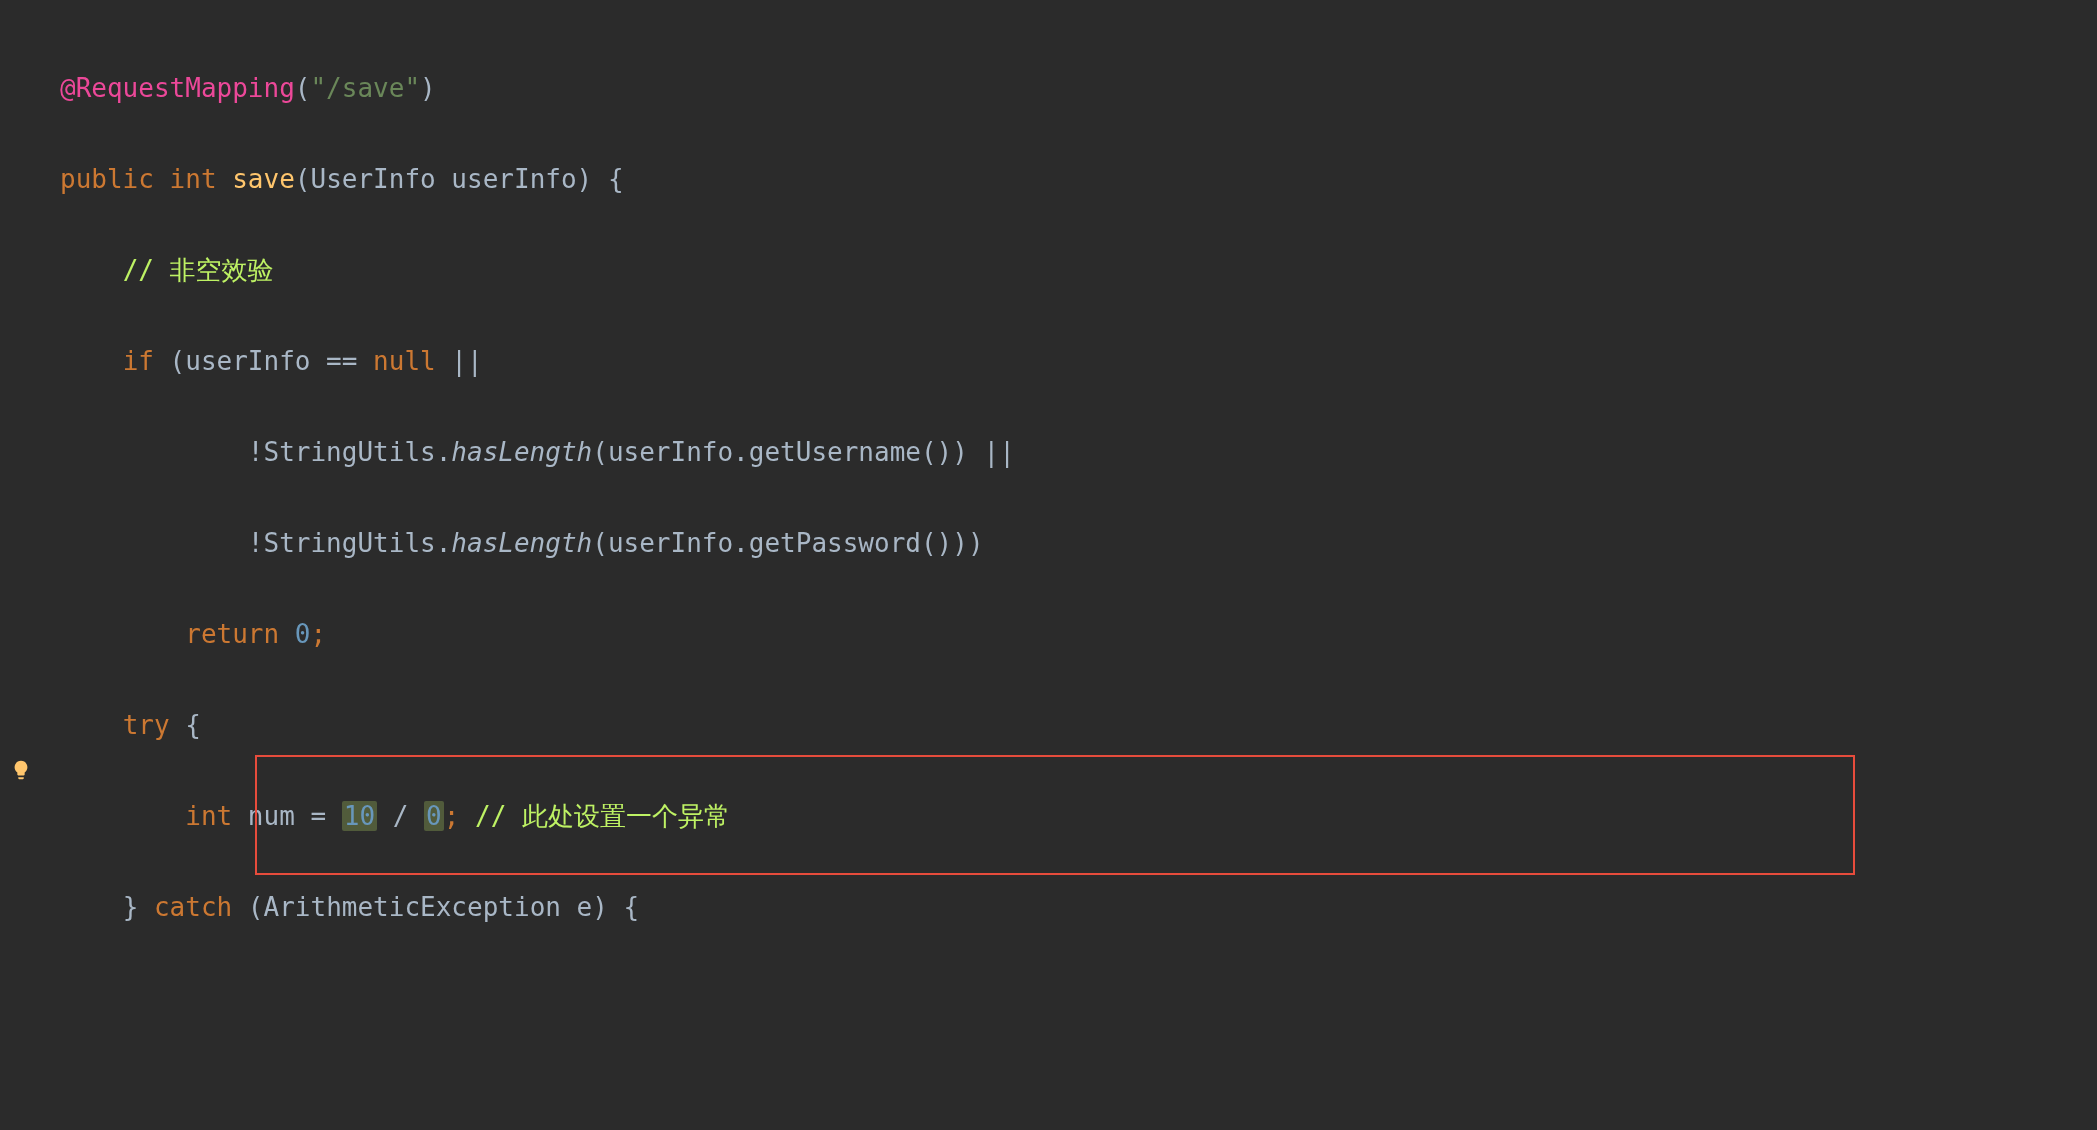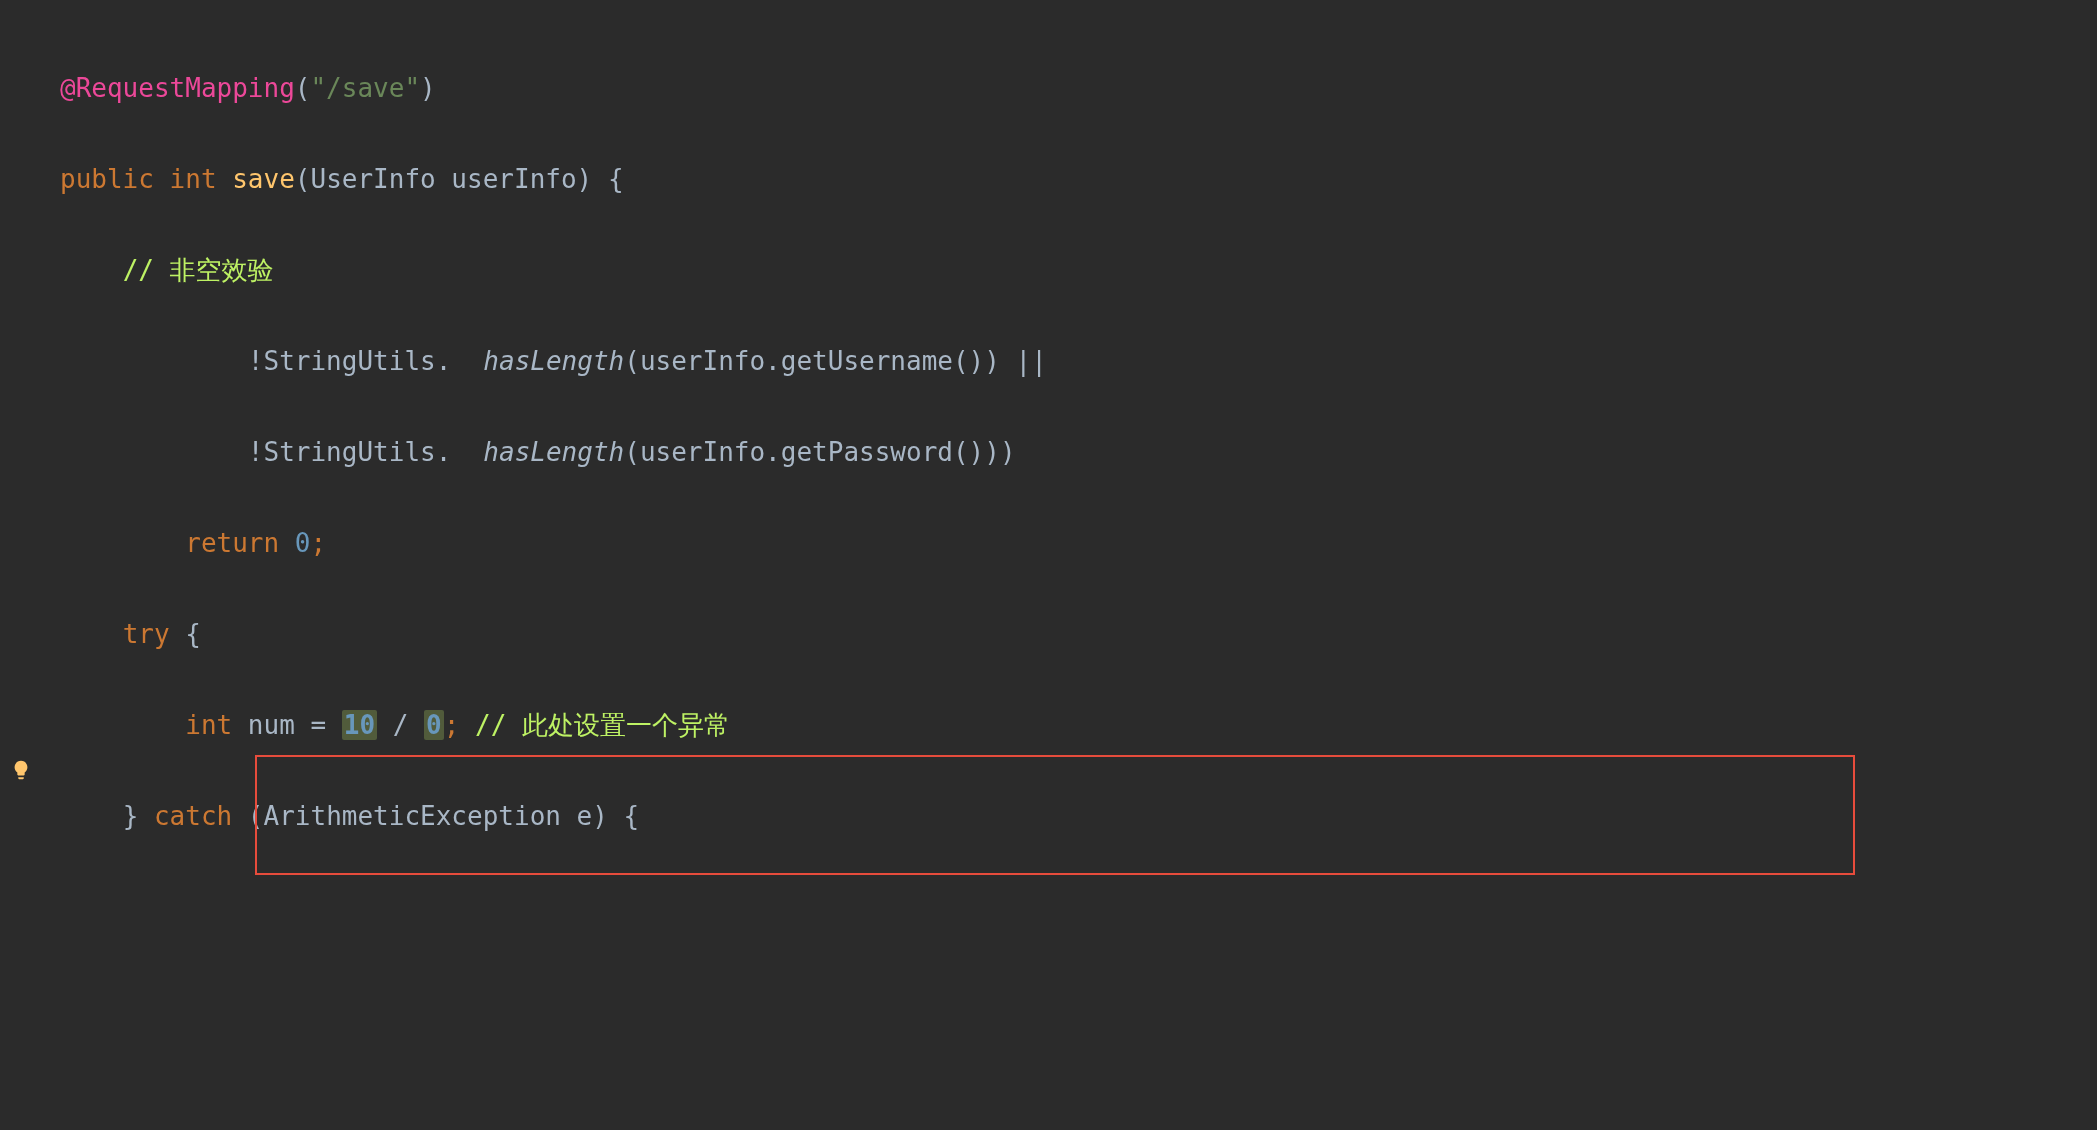--- a/index.html
+++ b/index.html
@@ -32,30 +32,29 @@
       width: 20px;
       height: 20px;
       color: #ffc66d;
     }
     .bulb svg { width: 22px; height: 22px; }
     .line { display: block; }
     .annotation { color: #ec4899; }
     .keyword { color: #cc7832; }
     .string { color: #6a8759; }
     .method-decl { color: #ffc66d; font-style: normal; }
-    .static-method { color: #a9b7c6; font-style: italic; margin-left: 32px; }
+    .static-method { color: #a9b7c6; font-style: italic; }
     .comment { color: #bef264; }
     .number { color: #6897bb; }
     .plain { color: #a9b7c6; }
     .hl-num {
       background: #515b3b;
       color: #6897bb;
       padding: 0 2px;
       border-radius: 2px;
-      font-weight: bold;
     }
     .red-box {
       position: absolute;
       border: 2px solid #e74c3c;
       pointer-events: none;
       left: 215px;
       top: 735px;
       width: 1600px;
       height: 120px;
     }
@@ -68,20 +67,21 @@
     <svg viewBox="0 0 24 24" fill="currentColor">
         <path d="M9 21c0 .55.45 1 1 1h4c.55 0 1-.45 1-1v-1H9v1zm3-19C8.14 2 5 5.14 5 9c0 2.38 1.19 4.47 3 5.74V17c0 .55.45 1 1 1h6c.55 0 1-.45 1-1v-2.26c1.81-1.27 3-3.36 3-5.74 0-3.86-3.14-7-7-7z"></path>
       </svg>
   </div>
 </div>
 
 <div class="editor">
 <span class="line"><span class="annotation">@RequestMapping</span><span class="plain">(</span><span class="string">"/save"</span><span class="plain">)</span></span>
 <span class="line"><span class="keyword">public</span> <span class="keyword">int</span> <span class="method-decl">save</span><span class="plain">(UserInfo userInfo) {</span></span>
 <span class="line">    <span class="comment">// 非空效验</span></span>
+<span class="line">    <span class="keyword">if</span><span class="plain"> (userInfo == </span><span class="keyword">null</span><span class="plain"> ||</span></span>
 <span class="line">            <span class="plain">!StringUtils.</span><span class="static-method">hasLength</span><span class="plain">(userInfo.getUsername()) ||</span></span>
 <span class="line">            <span class="plain">!StringUtils.</span><span class="static-method">hasLength</span><span class="plain">(userInfo.getPassword()))</span></span>
 <span class="line">        <span class="keyword">return</span> <span class="number">0</span><span class="keyword">;</span></span>
 <span class="line">    <span class="keyword">try</span><span class="plain"> {</span></span>
 <span class="line">        <span class="keyword">int</span><span class="plain"> num = </span><span class="hl-num">10</span><span class="plain"> / </span><span class="hl-num">0</span><span class="keyword">; </span><span class="comment">// 此处设置一个异常</span></span>
 <span class="line">    <span class="plain">} </span><span class="keyword">catch</span><span class="plain"> (ArithmeticException e) {</span></span>
 
 
 
 

